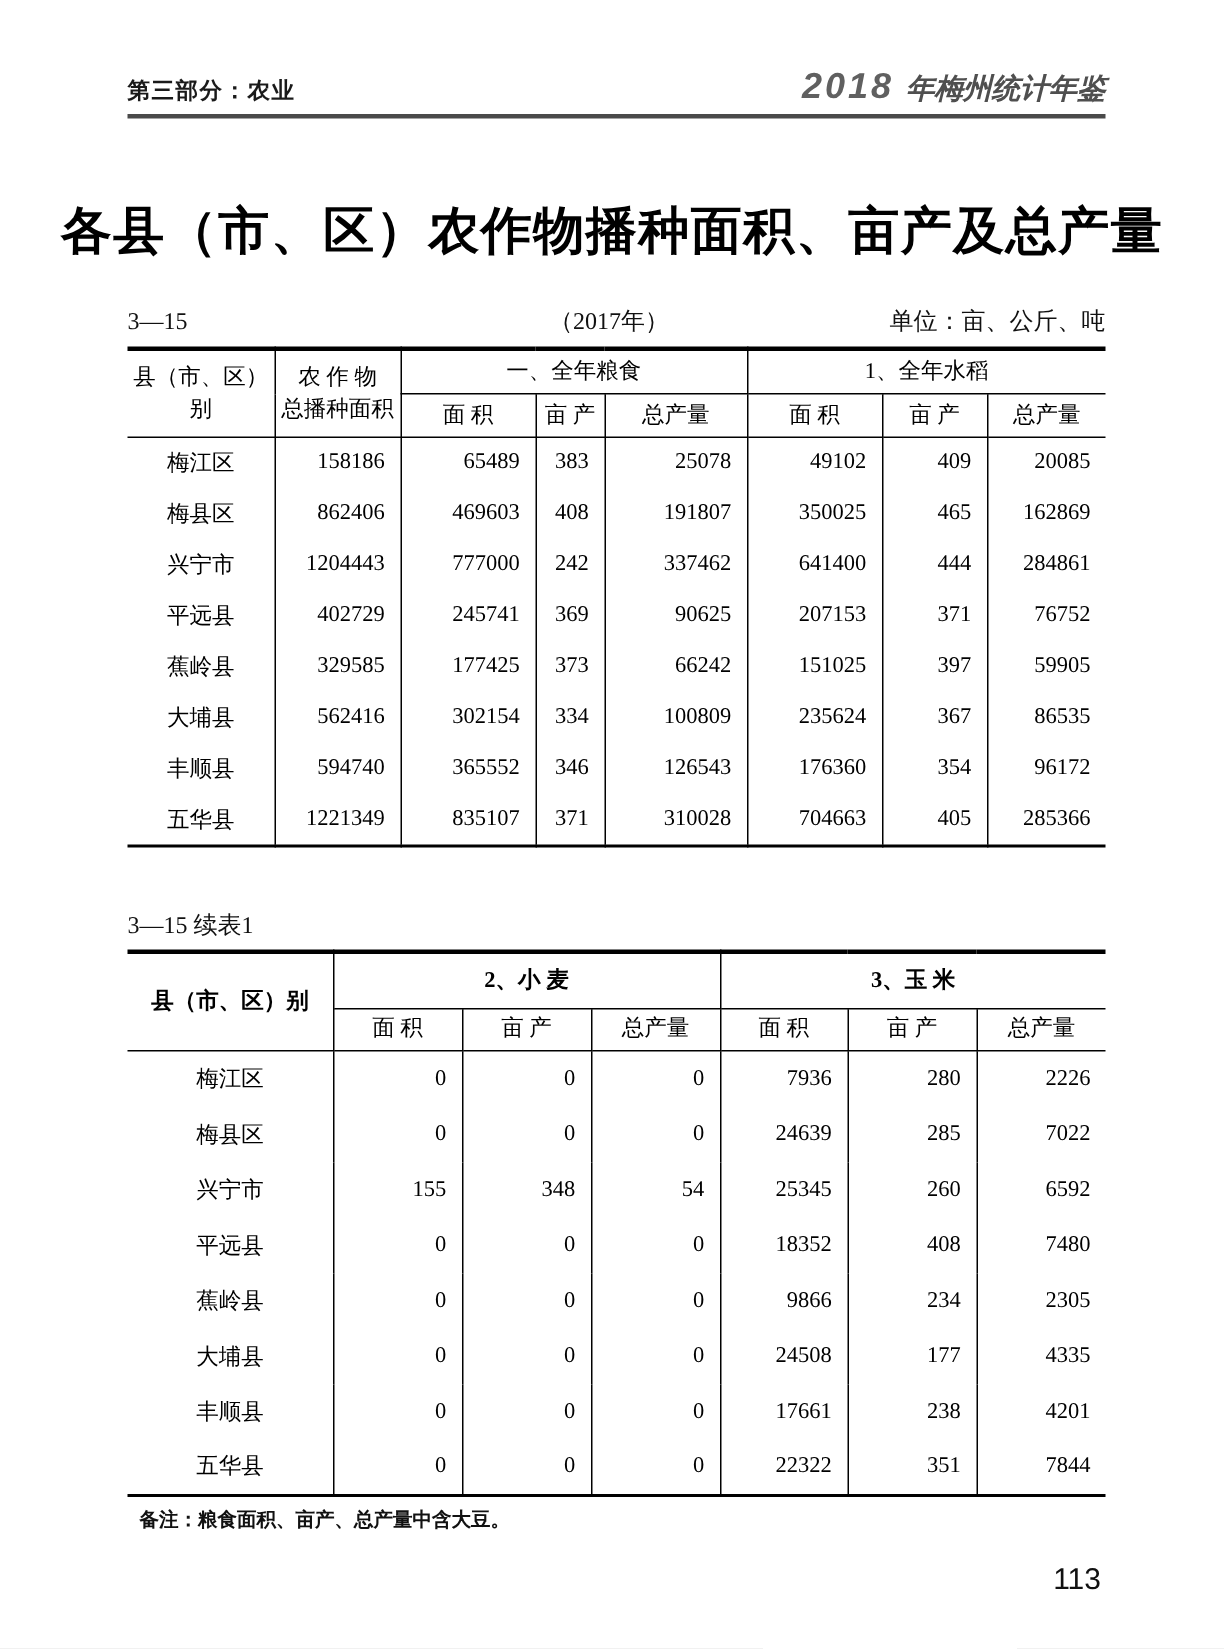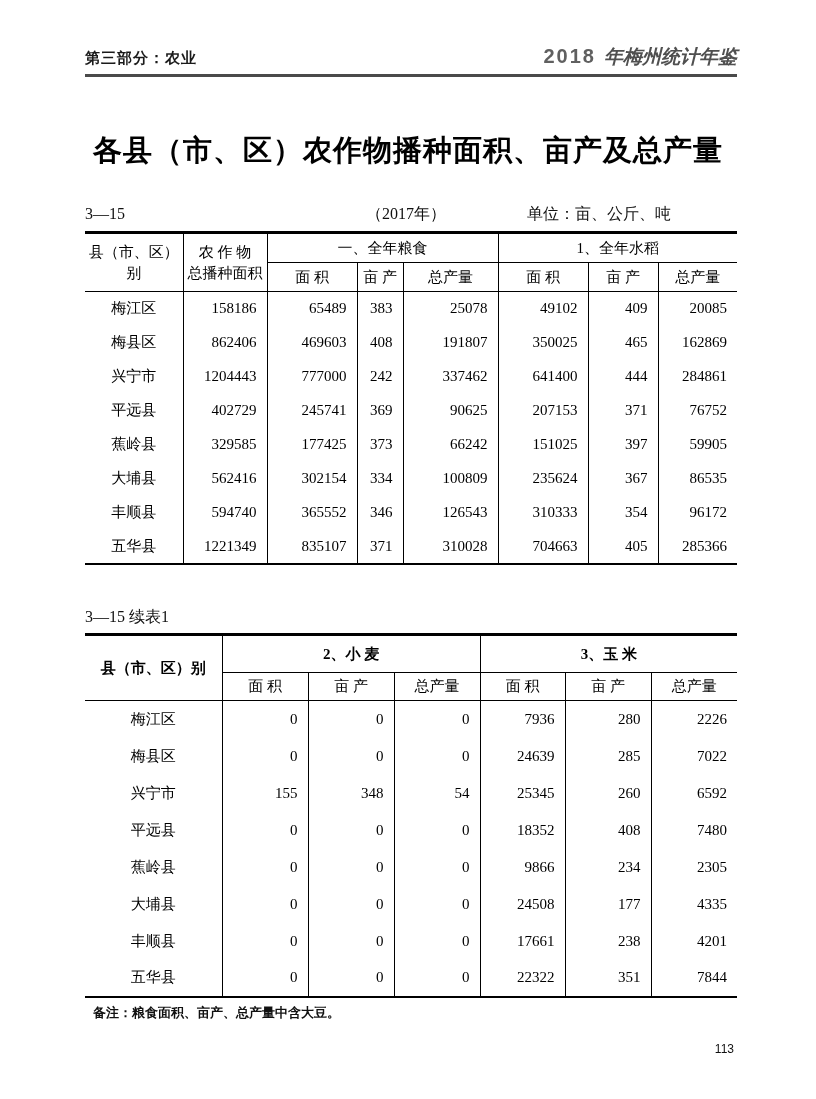--- a/index.html
+++ b/index.html
@@ -23,47 +23,47 @@
     padding-bottom: 4px;
   }
   .rh-left {
     font-family: Liberation Sans, sans-serif;
     font-weight: bold; font-size: 15px; color: #1a1a1a;
     letter-spacing: 1px;
   }
   .rh-right { white-space: nowrap; }
   .rh-year {
     font-family: "Liberation Sans", "DejaVu Sans", sans-serif;
-    font-weight: bold;
-    font-size: 20px; color: #606060; letter-spacing: 2px;
+    font-style: italic; font-weight: bold;
+    font-size: 24px; color: #606060; letter-spacing: 2px;
   }
   .rh-book {
     font-family: "Liberation Sans", "DejaVu Sans", sans-serif;
     font-style: italic; font-weight: bold;
     font-size: 19px; color: #4f4f4f; margin-left: 4px;
   }
   
   .doc-title {
     position: absolute;
     top: 131px; left: 0; width: 100%;
     text-align: center;
-    font-size: 29px; font-weight: bold;
+    font-size: 34px; font-weight: bold;
     letter-spacing: 1px;
     color: #000;
   }
   
   .caption-row {
     position: absolute;
     top: 204px; left: 85px; width: 652px;
     display: flex; justify-content: space-between; align-items: baseline;
     font-size: 16px;
   }
   .caption-no   { width: 160px; text-align: left; }
   .caption-year { flex: 1; text-align: center; padding-left: 40px; }
-  .caption-unit { width: 210px; text-align: left; }
+  .caption-unit { width: 210px; text-align: right; }
   
   table {
     border-collapse: collapse;
     table-layout: fixed;
     width: 652px;
     font-size: 15px;
     color: #000;
   }
   #table1 { position: absolute; top: 231px; left: 85px; }
   #table2 { position: absolute; top: 633px; left: 85px; }
@@ -97,21 +97,21 @@
     position: absolute;
     top: 1004px; left: 93px;
     font-family: "Liberation Sans", "DejaVu Sans", sans-serif;
     font-weight: bold;
     font-size: 13px; color: #111;
   }
   .page-number {
     position: absolute;
     top: 1042px; right: 82px;
     font-family: "Liberation Sans", "DejaVu Sans", sans-serif;
-    font-size: 12px; color: #111;
+    font-size: 20px; color: #111;
   }
 </style>
 </head>
 <body>
 
 <div class="page">
 
   <div class="running-header">
     <span class="rh-left">第三部分：农业</span>
     <span class="rh-right">
@@ -221,21 +221,21 @@
         <td class="num">235624</td>
         <td class="num">367</td>
         <td class="num">86535</td>
       </tr>
       <tr>
         <td class="county">丰顺县</td>
         <td class="num">594740</td>
         <td class="num">365552</td>
         <td class="num">346</td>
         <td class="num">126543</td>
-        <td class="num">310333</td>
+        <td class="num">176360</td>
         <td class="num">354</td>
         <td class="num">96172</td>
       </tr>
       <tr>
         <td class="county">五华县</td>
         <td class="num">1221349</td>
         <td class="num">835107</td>
         <td class="num">371</td>
         <td class="num">310028</td>
         <td class="num">704663</td>

